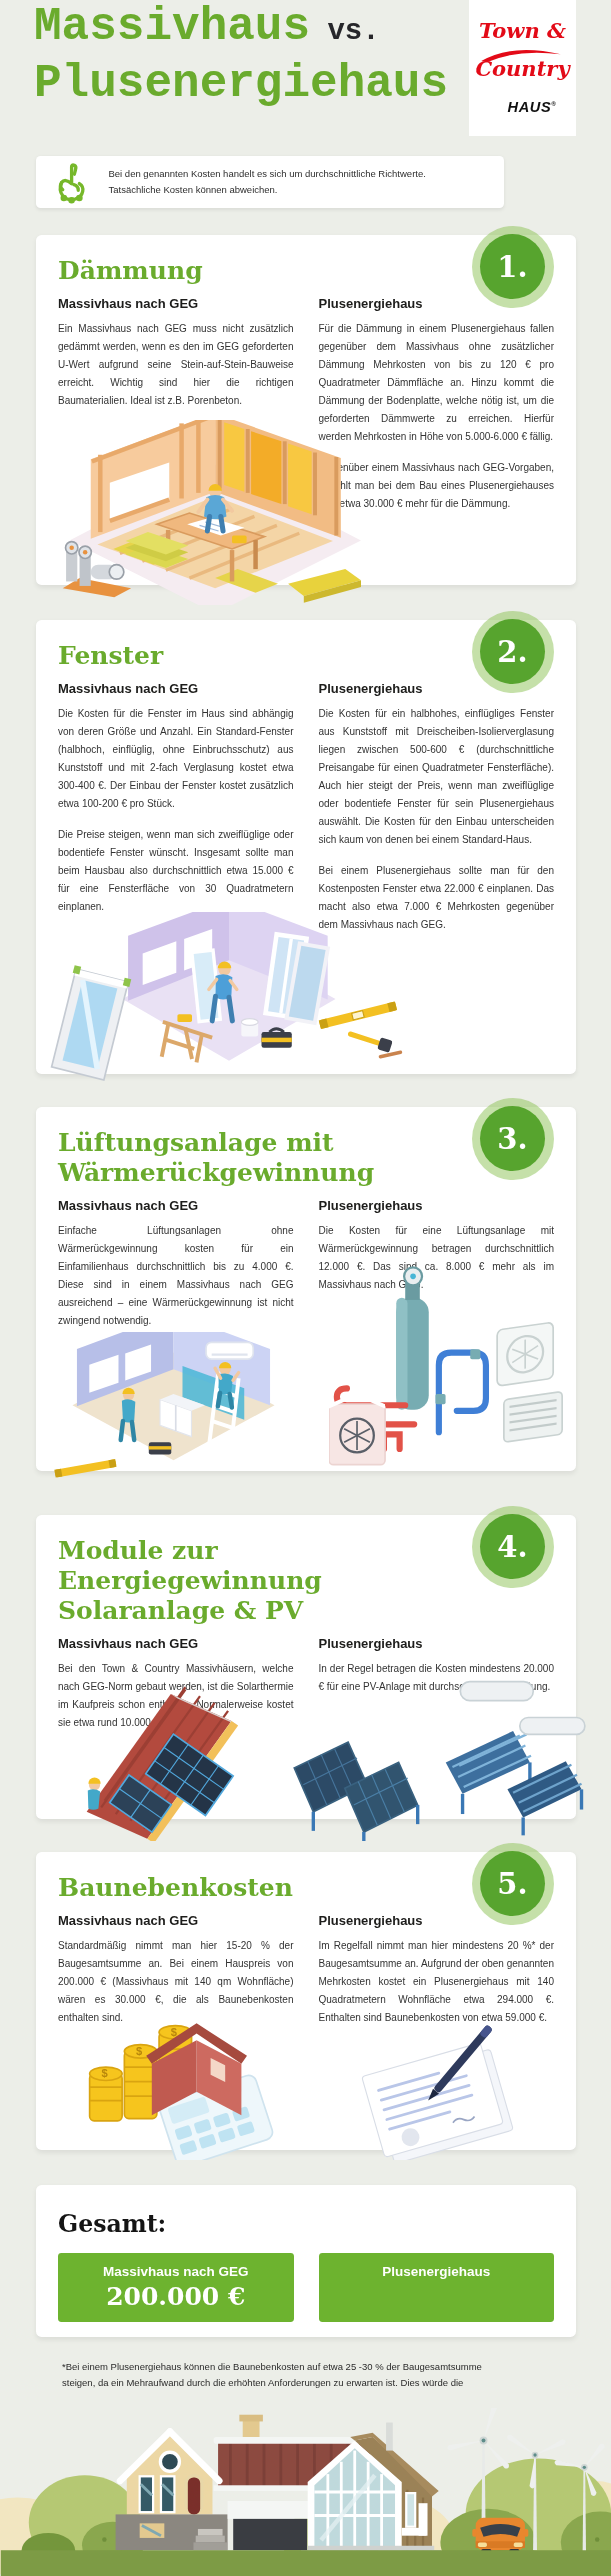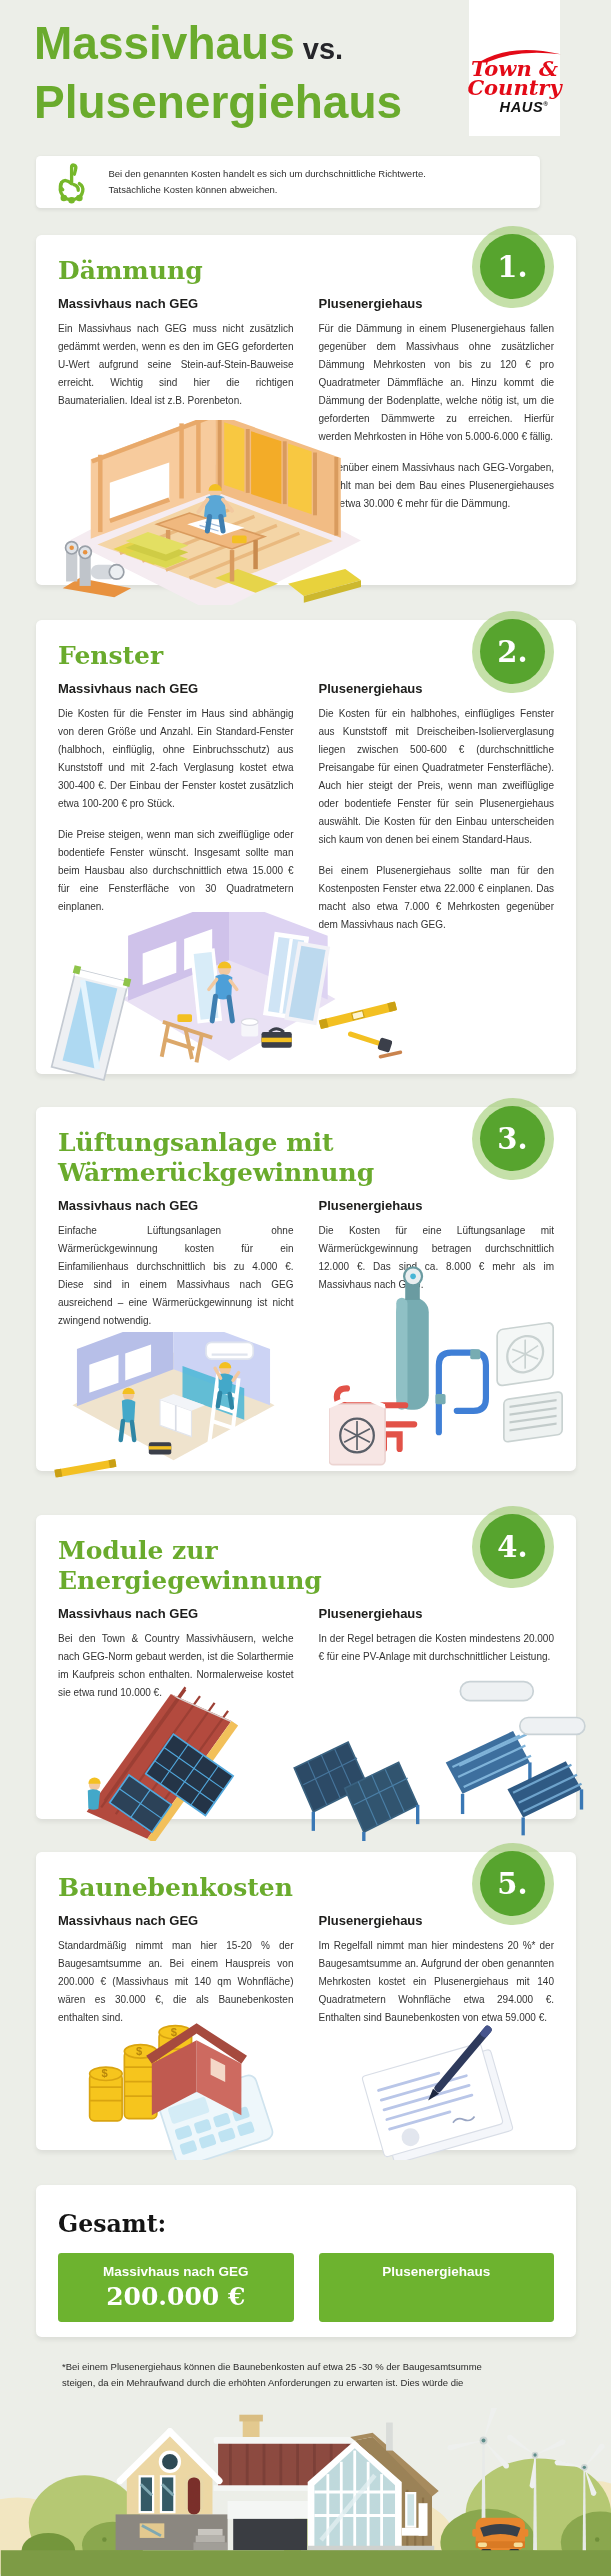--- a/index.html
+++ b/index.html
@@ -12,43 +12,44 @@
     --bg:#eceee8;
   }
   *{box-sizing:border-box;margin:0;padding:0;}
   html,body{background:var(--bg);}
   body{
     width:612px;height:2576px;position:relative;overflow:hidden;
     font-family:"Liberation Sans",sans-serif;color:var(--ink);
   }
   
   .page-title{
-    position:absolute;left:34px;top:17px;
-    font-family:Liberation Sans, sans-serif;font-weight:bold;
+    position:absolute;left:34px;top:1px;
+    font-family:Liberation Mono, monospace;font-weight:bold;
     font-size:46px;line-height:53px;color:var(--green);white-space:nowrap;
   }
   .page-title .vs{font-size:29px;color:#26262a;}
   .logo-box{
-    position:absolute;left:469px;top:0;width:91px;height:136px;background:#fff;
+    position:absolute;left:469px;top:0;width:107px;height:136px;background:#fff;
     display:flex;flex-direction:column;align-items:center;justify-content:flex-end;
     padding-bottom:21.3px;
+    gap:19px;
   }
   .logo-script{
     font-family:"DejaVu Serif",serif;font-style:italic;font-weight:bold;
     color:var(--logo-red);font-size:21px;line-height:19px;white-space:nowrap;
   }
   .logo-haus{
     font-family:"Liberation Sans",sans-serif;font-style:italic;font-weight:bold;
     color:#111;font-size:14.6px;line-height:14.6px;letter-spacing:0.6px;margin-left:19px;
   }
   .logo-haus sup{font-size:6.2px;color:#111;}
   .logo-swoosh{position:absolute;top:42px;left:10px;}
   
   .note-box{
-    position:absolute;left:36px;top:156px;width:504px;height:52px;background:#fff;
+    position:absolute;left:36px;top:156px;width:468px;height:52px;background:#fff;
     border-radius:4.5px;box-shadow:0 1.7px 3.9px rgba(0,0,0,.08);
     display:flex;align-items:center;
   }
   .note-icon{margin:0 22.5px 0 19px;flex:0 0 auto;}
   .note-text{font-size:9.5px;line-height:15.7px;color:#2e2e2e;}
   
   .card{
     position:absolute;left:36px;width:540px;background:#fff;border-radius:5.6px;
     box-shadow:0 2.2px 5.6px rgba(0,0,0,.07);
   }
@@ -425,20 +426,21 @@
   </div>
 </div>
 
 <div class="card" style="top:1515px;height:304px;">
   <div class="badge">
       <div class="badge-inner">4.</div>
     </div>
   <div class="card-pad">
     <div class="sec-title">
       <div>Module zur Energiegewinnung</div>
+      <div>Solaranlage &amp; PV</div>
     </div>
     <div class="cols">
       <div class="col">
         <div class="col-h">Massivhaus nach GEG</div>
         <p>Bei den Town &amp; Country Massivhäusern, welche nach GEG-Norm gebaut werden, ist die Solarthermie im Kaufpreis schon enthalten. Normalerweise kostet sie etwa rund 10.000 €.</p>
       </div>
       <div class="col">
         <div class="col-h">Plusenergiehaus</div>
         <p>In der Regel betragen die Kosten mindestens 20.000 € für eine PV-Anlage mit durchschnittlicher Leistung.</p>
       </div>

